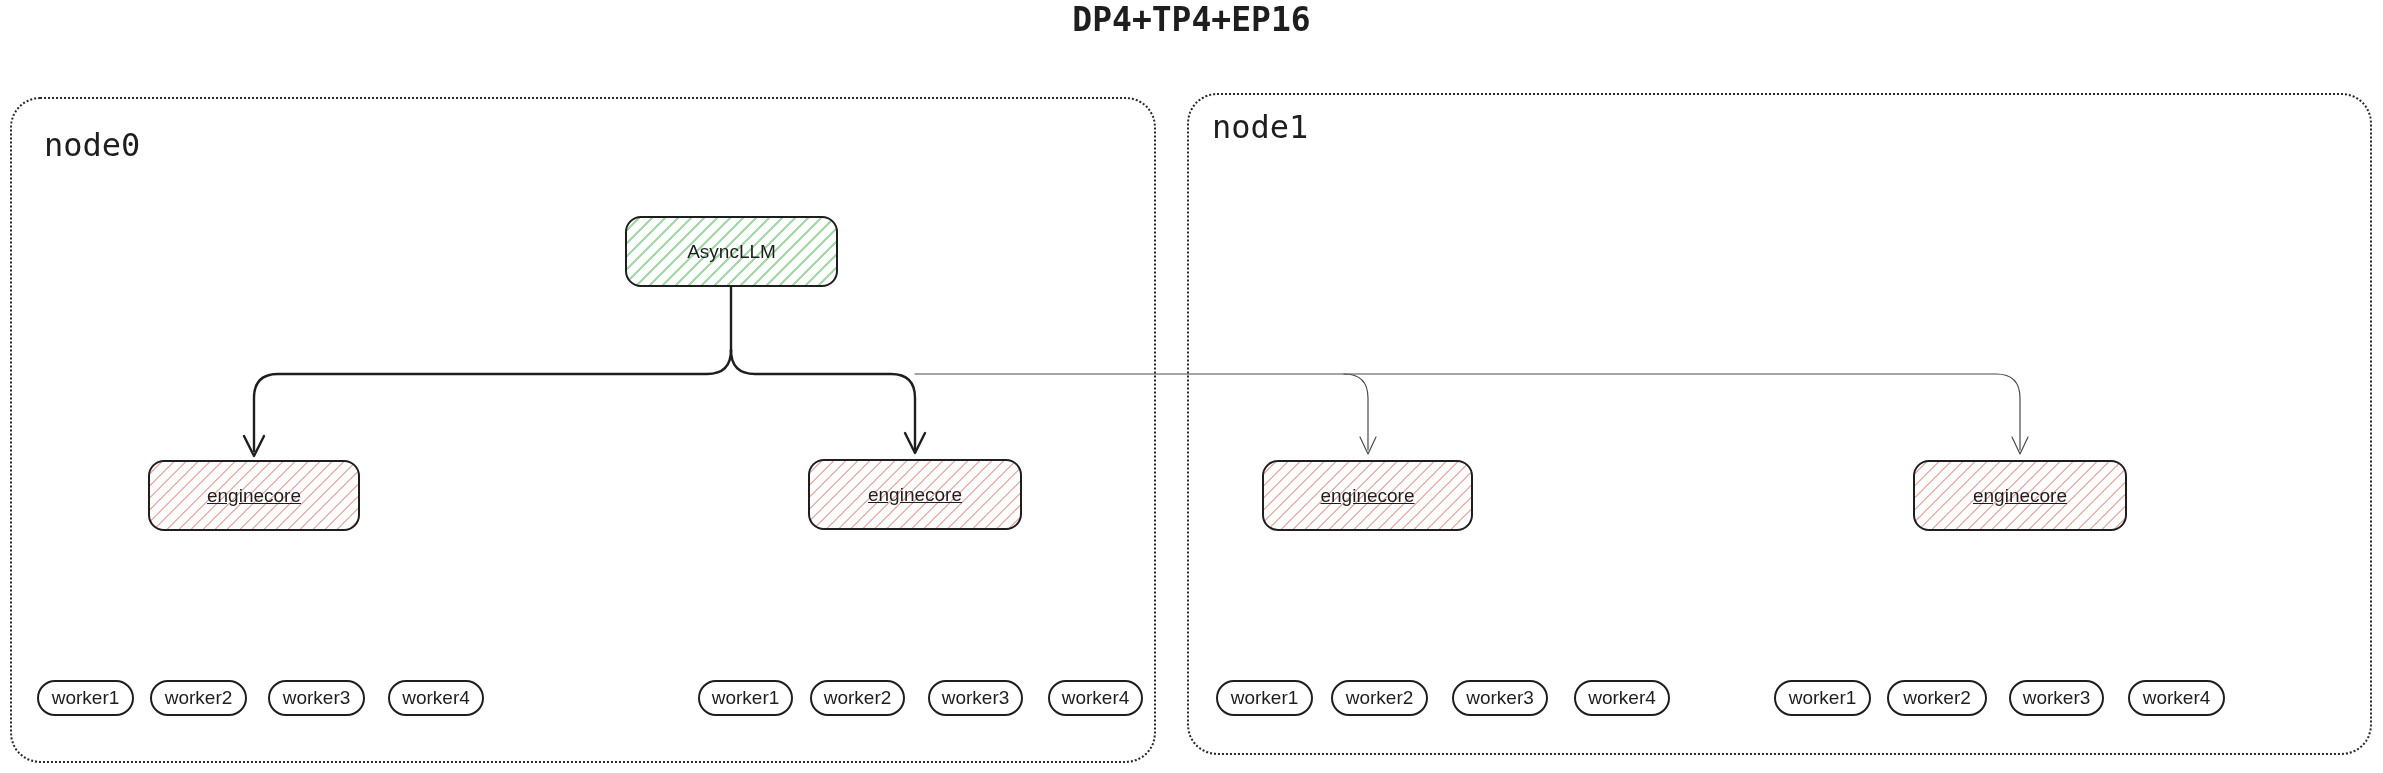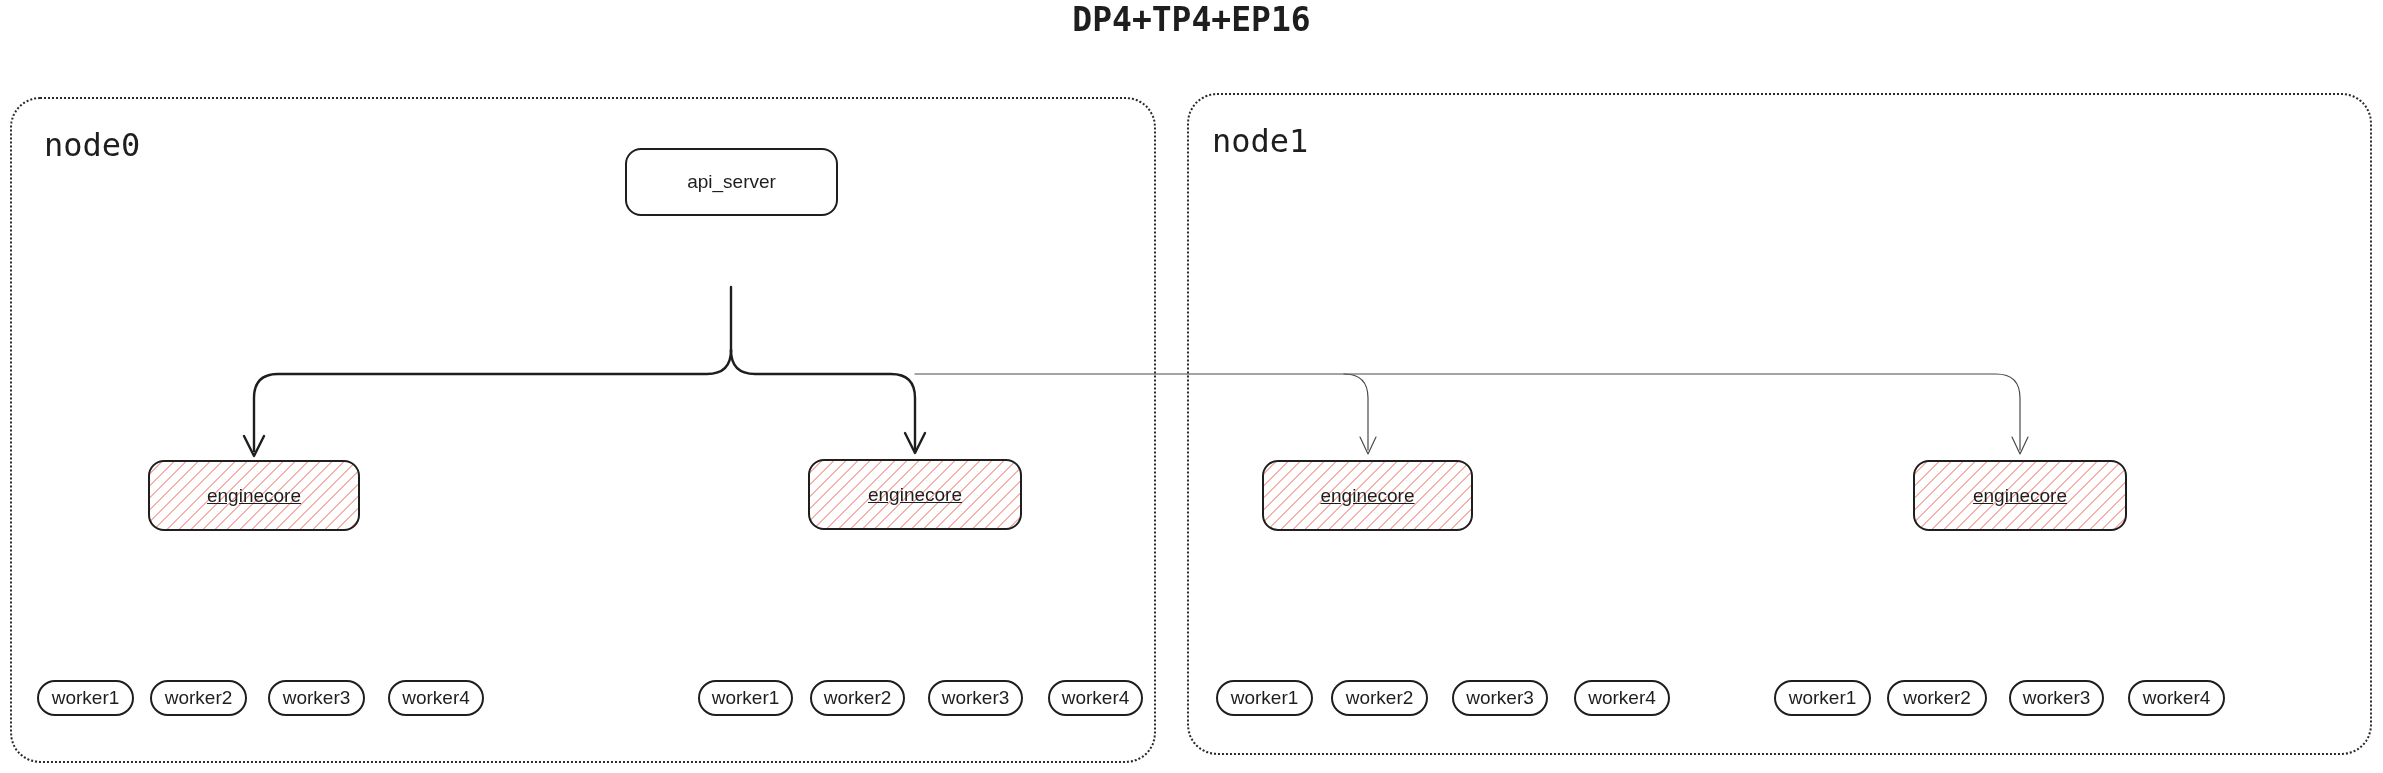--- a/index.html
+++ b/index.html
@@ -77,37 +77,37 @@
       <path d="M1344 374 Q1368 374 1368 398 L1368 450"></path>
       <path d="M1360 437 L1368 454 L1376 437"></path>
     </g>
   </svg>
 
   <div class="abs title">DP4+TP4+EP16</div>
 
   <div class="abs node-box" style="left:10px;top:97px;width:1146px;height:666px;"></div>
   <div class="abs node-label" style="left:44px;top:126px;">node0</div>
 
-  <div class="abs shape big" style="left:625px;top:148px;width:213px;height:68px;">api_server</div>
+  <div class="abs shape big hatch-green" style="left:625px;top:216px;width:213px;height:71px;">AsyncLLM</div>
 
   <div class="abs shape big hatch-red" style="left:148px;top:460px;width:212px;height:71px;">enginecore</div>
   <div class="abs shape big hatch-red" style="left:808px;top:459px;width:214px;height:71px;">enginecore</div>
 
   <div class="abs shape worker" style="left:37px;width:97px;">worker1</div>
   <div class="abs shape worker" style="left:150px;width:97px;">worker2</div>
   <div class="abs shape worker" style="left:268px;width:97px;">worker3</div>
   <div class="abs shape worker" style="left:388px;width:96px;">worker4</div>
 
   <div class="abs shape worker" style="left:698px;width:95px;">worker1</div>
   <div class="abs shape worker" style="left:810px;width:95px;">worker2</div>
   <div class="abs shape worker" style="left:928px;width:95px;">worker3</div>
   <div class="abs shape worker" style="left:1048px;width:95px;">worker4</div>
 
   <div class="abs node-box" style="left:1187px;top:93px;width:1185px;height:662px;"></div>
-  <div class="abs node-label" style="left:1212px;top:122px;">node1</div>
+  <div class="abs node-label" style="left:1212px;top:108px;">node1</div>
 
   <div class="abs shape big hatch-red" style="left:1262px;top:460px;width:211px;height:71px;">enginecore</div>
   <div class="abs shape big hatch-red" style="left:1913px;top:460px;width:214px;height:71px;">enginecore</div>
 
   <div class="abs shape worker" style="left:1216px;width:97px;">worker1</div>
   <div class="abs shape worker" style="left:1331px;width:97px;">worker2</div>
   <div class="abs shape worker" style="left:1452px;width:96px;">worker3</div>
   <div class="abs shape worker" style="left:1574px;width:96px;">worker4</div>
 
   <div class="abs shape worker" style="left:1774px;width:97px;">worker1</div>

